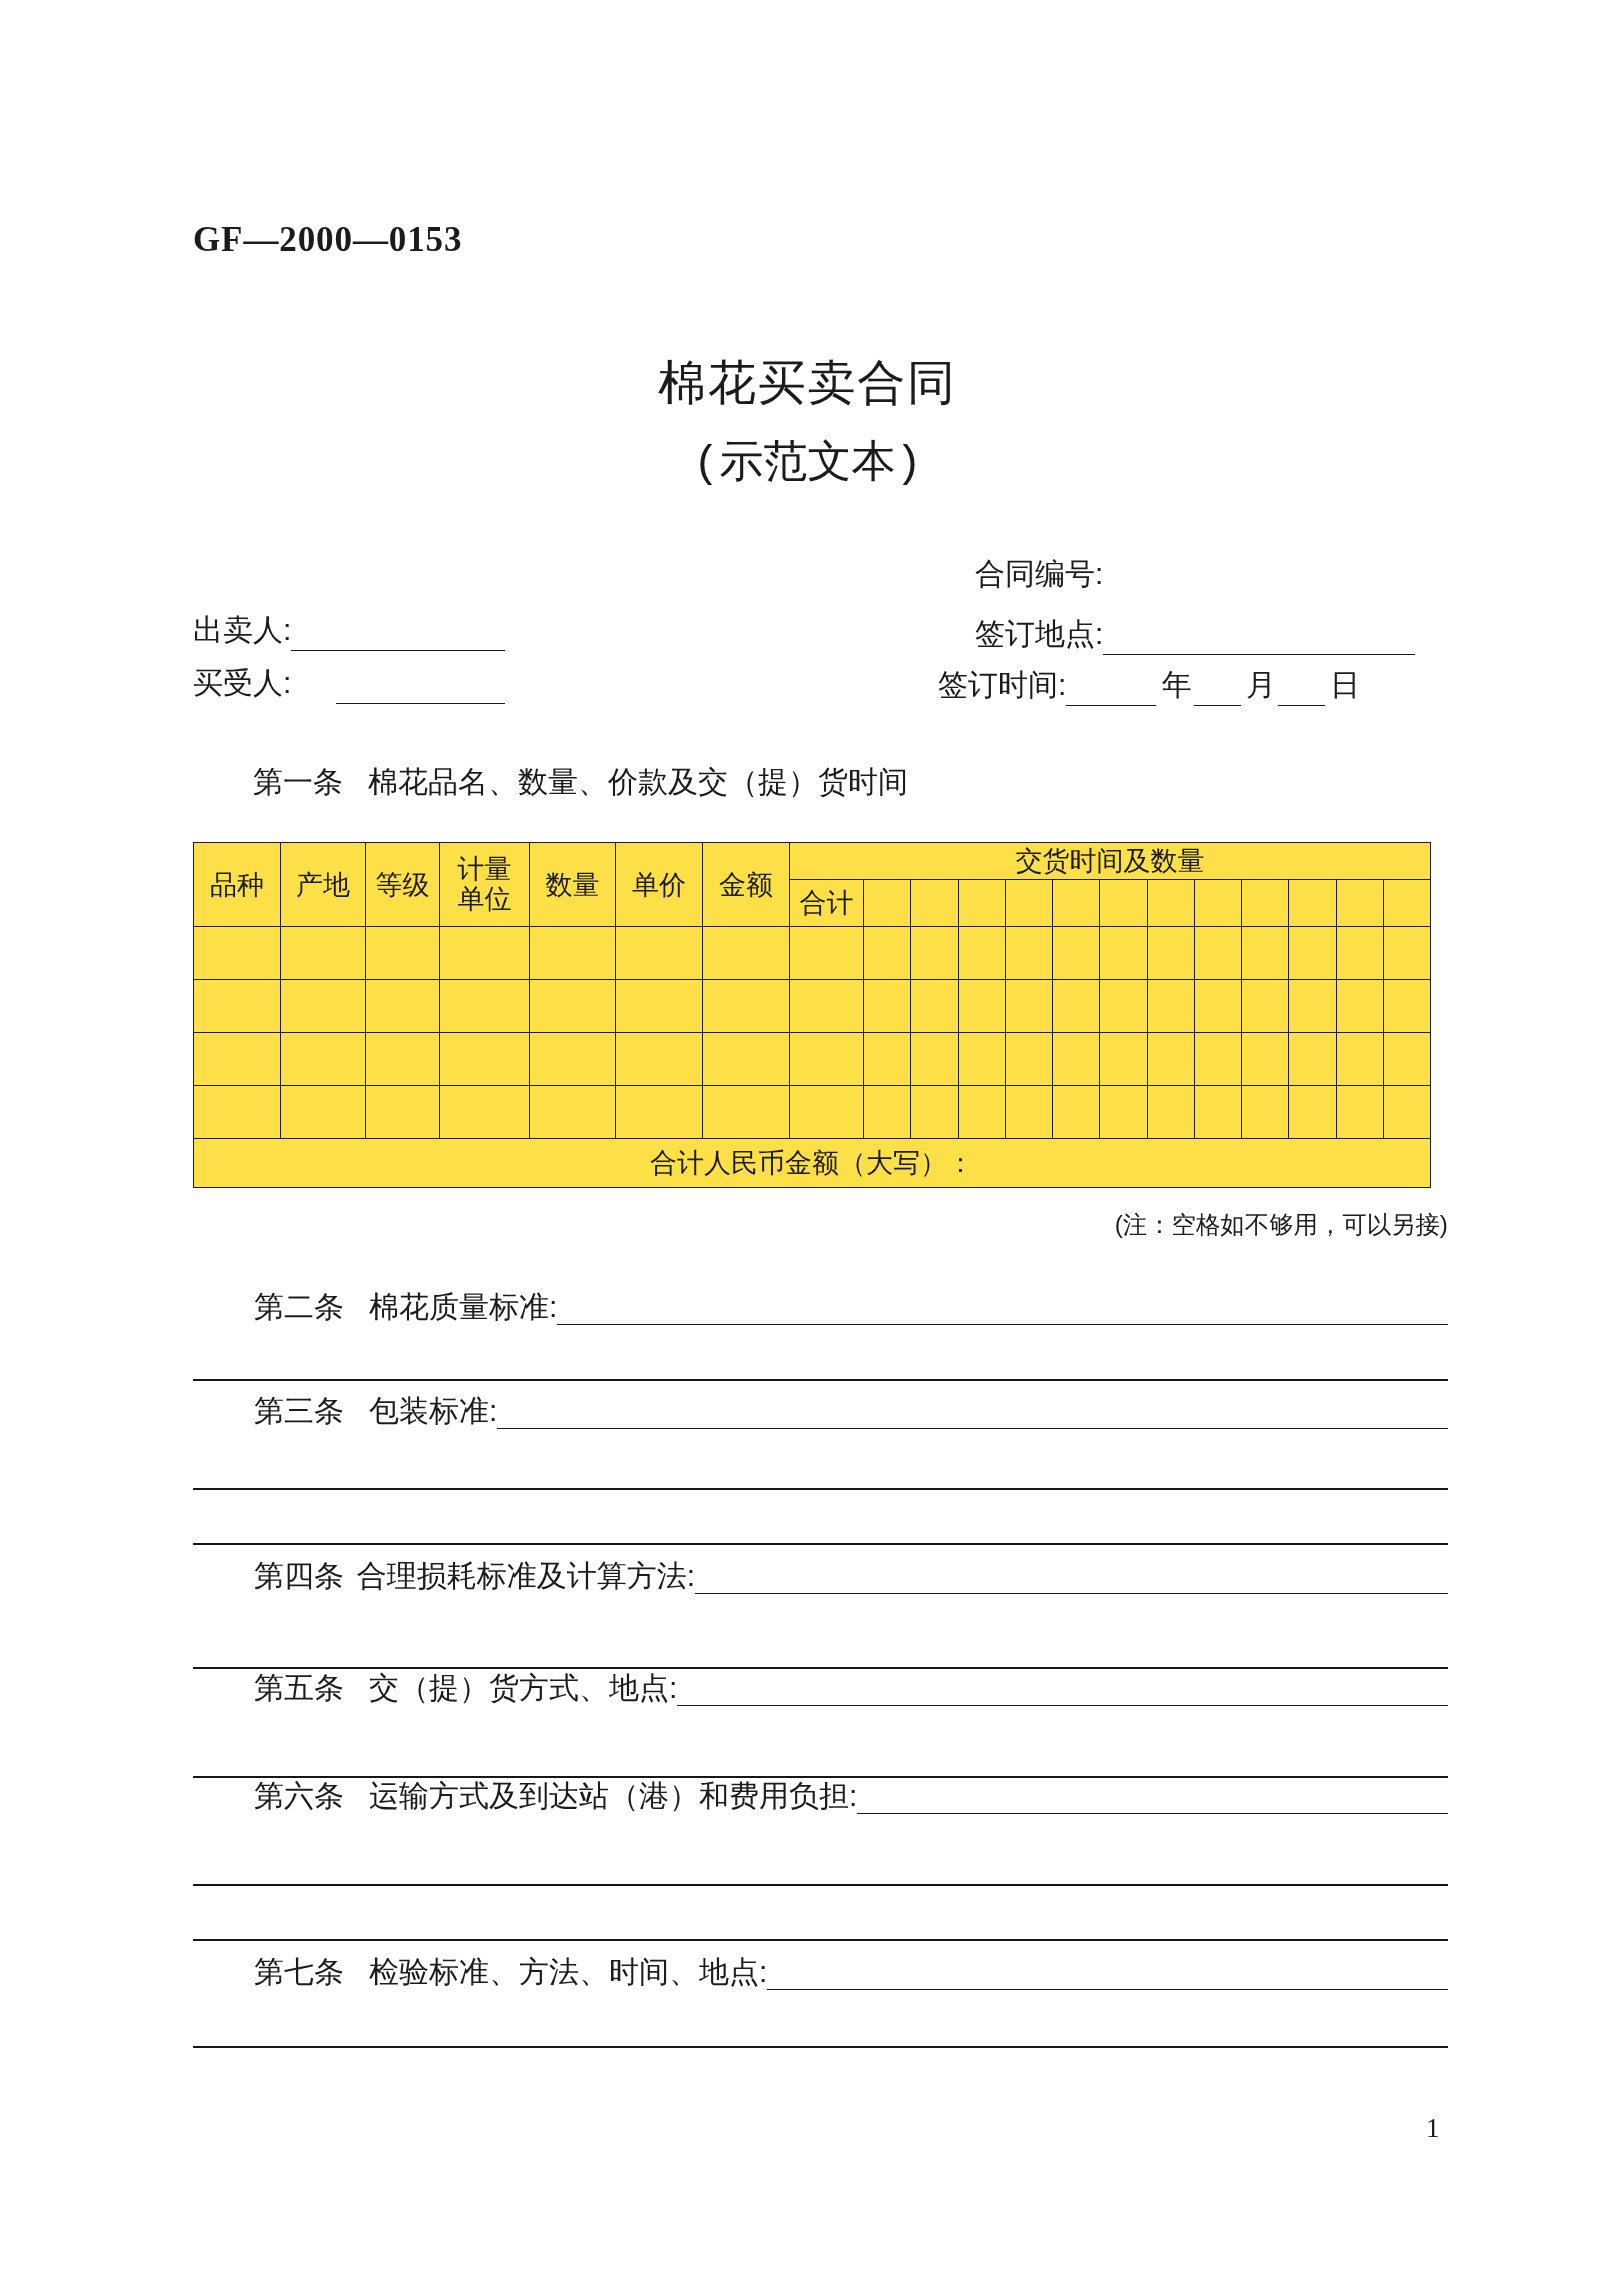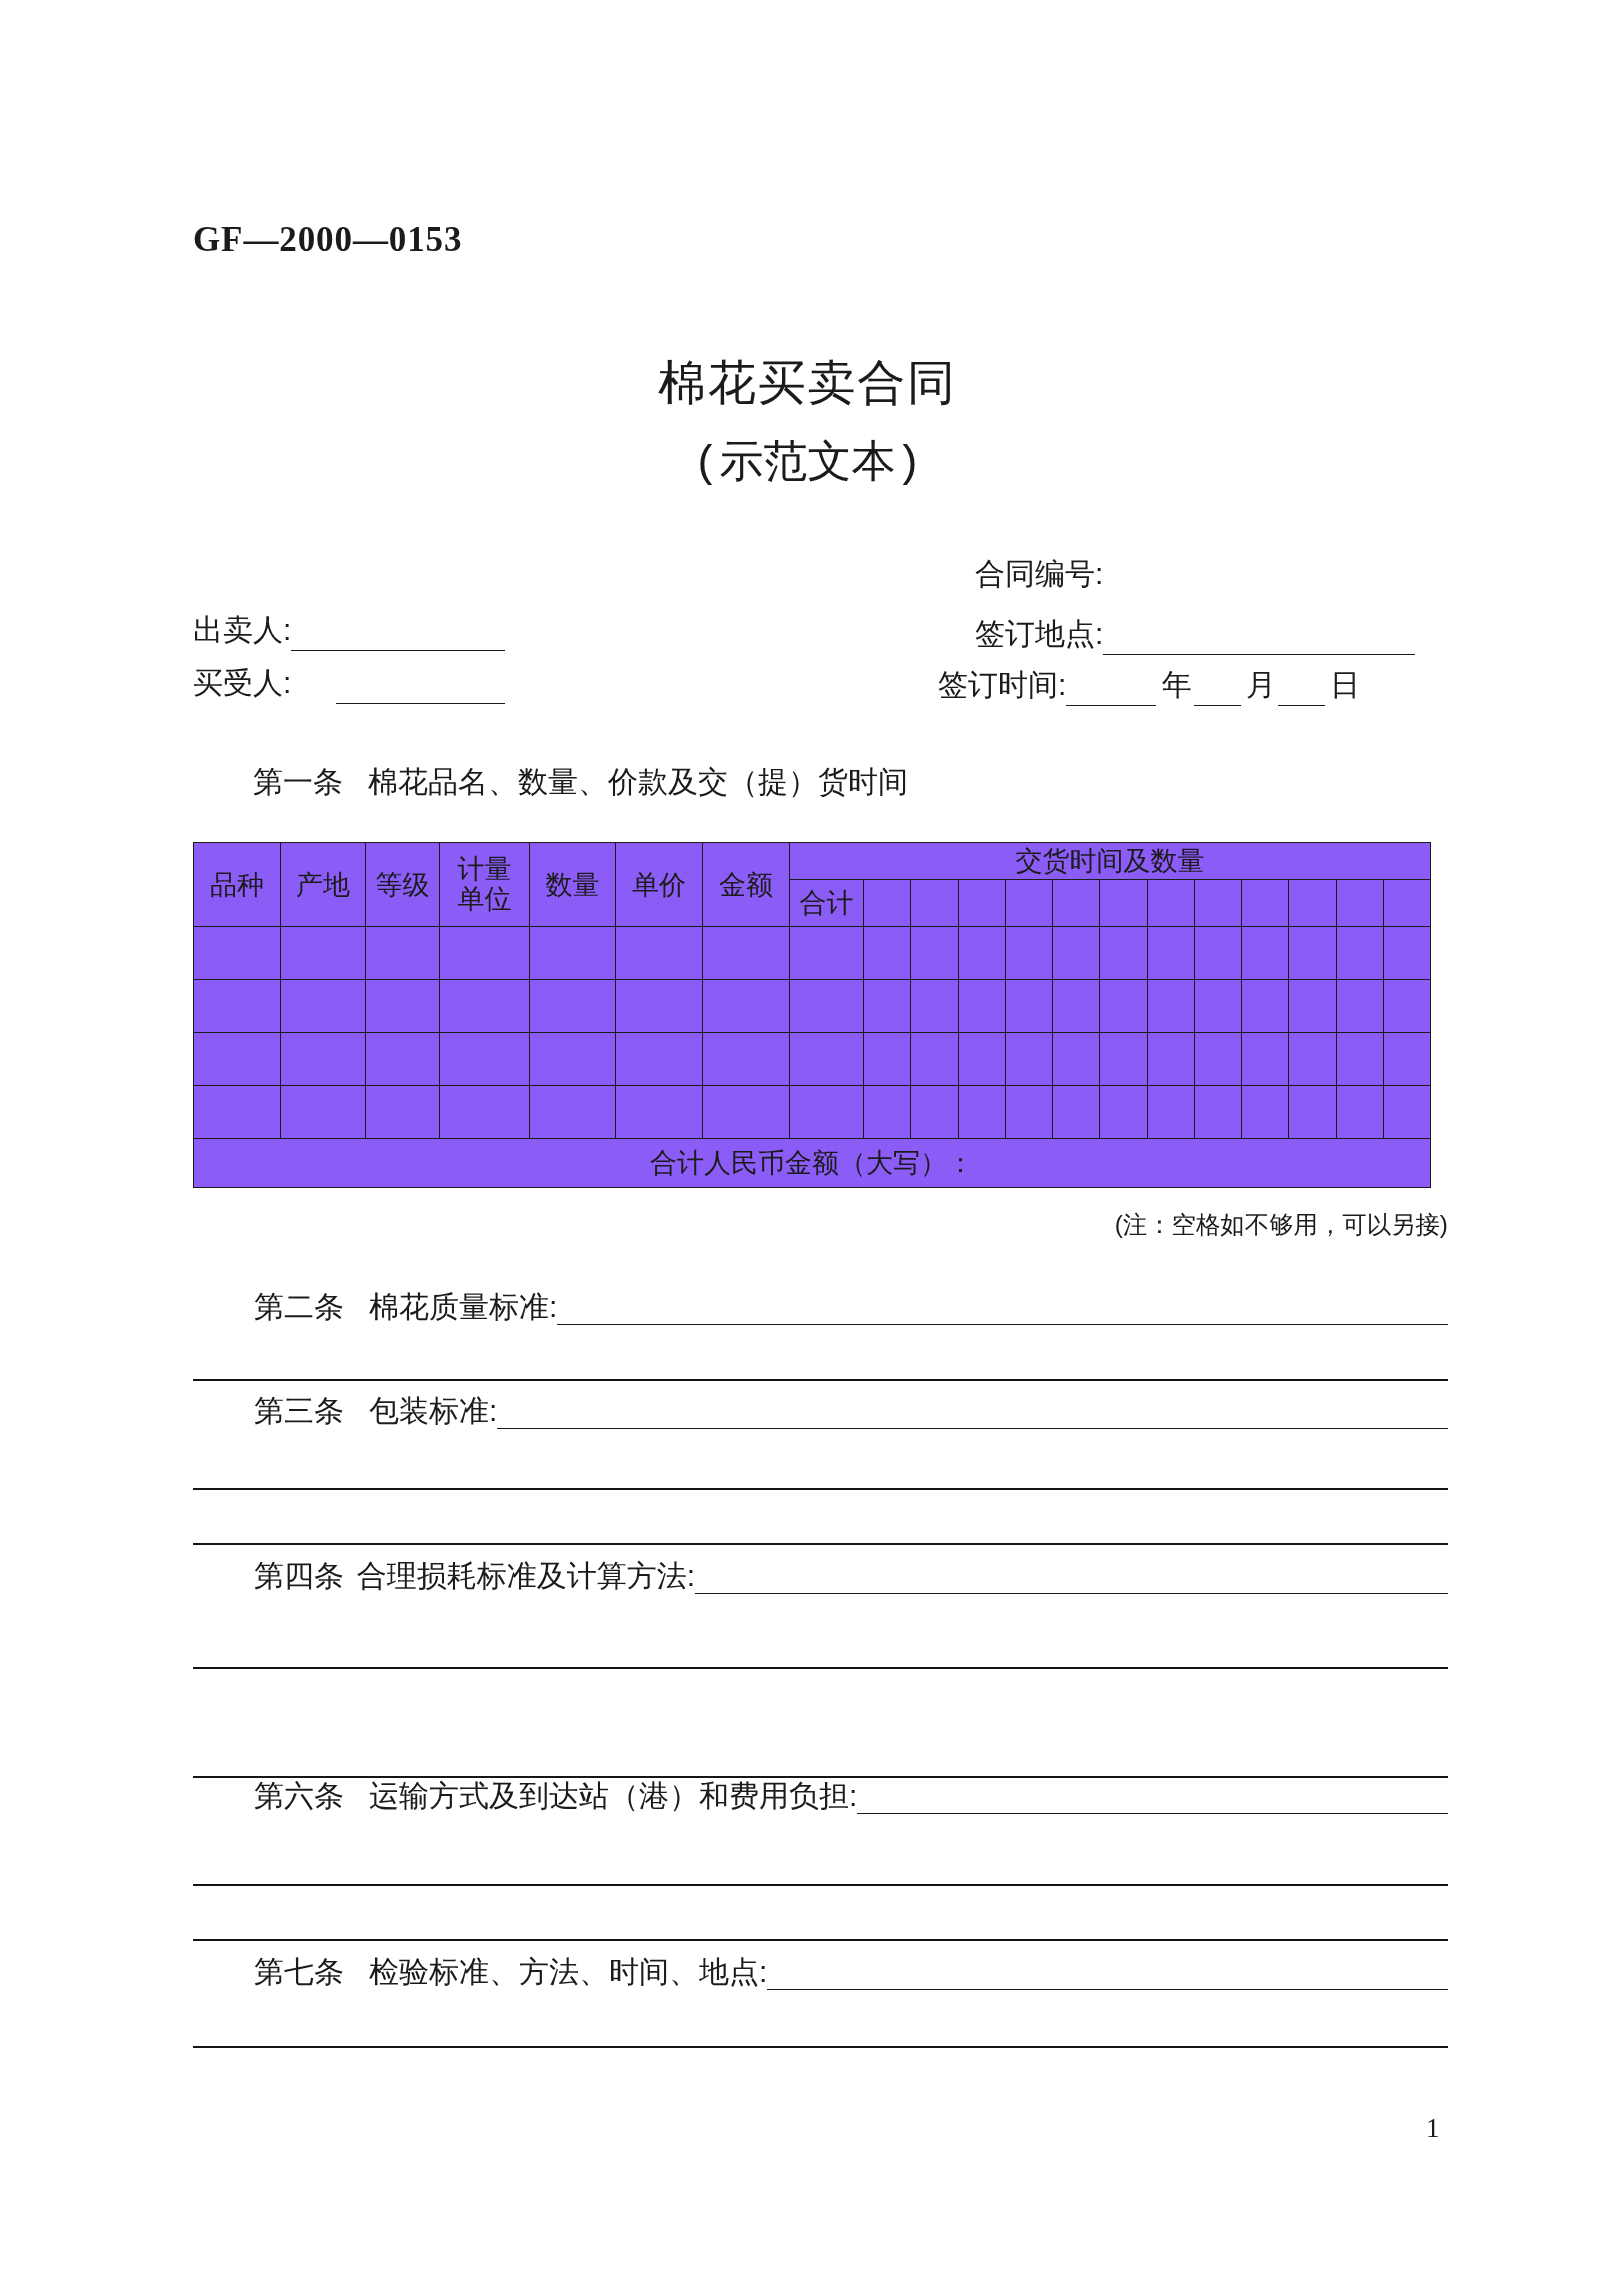--- a/index.html
+++ b/index.html
@@ -27,21 +27,21 @@
 
   .sec-heading { display:flex; align-items:flex-end; height:38px; font-size:30px; white-space:nowrap; }
   .sec { left:193px; width:1255px; padding-left:61px; display:flex; align-items:center; height:36px; font-size:30px; white-space:nowrap; }
   .sec-label { margin-right:25px; }
   .sec-blank { flex:1; border-bottom:1.8px solid #1b1b1b; height:100%; }
 
   .rule { left:193px; width:1255px; height:0; border-top:2.7px solid #161616; }
 
   .note { left:193px; width:1255px; text-align:right; font-size:24.4px; }
 
-  table.commodity { border-collapse:collapse; table-layout:fixed; width:1238px; background:#8b5cf6; border:1.8px solid #1b1b1b; }
+  table.commodity { border-collapse:collapse; table-layout:fixed; width:1238px; background:#fde047; border:1.8px solid #1b1b1b; }
   table.commodity th, table.commodity td {
     border-left:0.9px solid #1b1b1b; border-right:0.9px solid #1b1b1b;
     border-top:1.8px solid #1b1b1b; border-bottom:1.8px solid #1b1b1b;
     font-weight:normal; font-size:27px; text-align:center; vertical-align:middle;
     padding:0; overflow:hidden;
   }
   tr.hr1 { height:34px; } tr.hr2 { height:47px; }
   tbody tr { height:53px; } tfoot tr { height:49px; }
   .wrap2 { display:inline-block; width:62px; line-height:1.12; }
   td.money-footer { text-align:left; padding-left:9px; }
@@ -261,20 +261,25 @@
   <div class="abs rule" style="top:1488px;"></div>
   <div class="abs rule" style="top:1543px;"></div>
 
   <div class="abs sec" style="top:1558px;">
     <span class="sec-label" style="margin-right:12.7px;">第四条</span>
     <span>合理损耗标准及计算方法:</span>
     <span class="sec-blank"></span>
   </div>
   <div class="abs rule" style="top:1667px;"></div>
 
+  <div class="abs sec" style="top:1670px;">
+    <span class="sec-label">第五条</span>
+    <span>交（提）货方式、地点:</span>
+    <span class="sec-blank"></span>
+  </div>
   <div class="abs rule" style="top:1776px;"></div>
 
   <div class="abs sec" style="top:1778px;">
     <span class="sec-label">第六条</span>
     <span>运输方式及到达站（港）和费用负担:</span>
     <span class="sec-blank"></span>
   </div>
   <div class="abs rule" style="top:1884px;"></div>
   <div class="abs rule" style="top:1939px;"></div>
 

